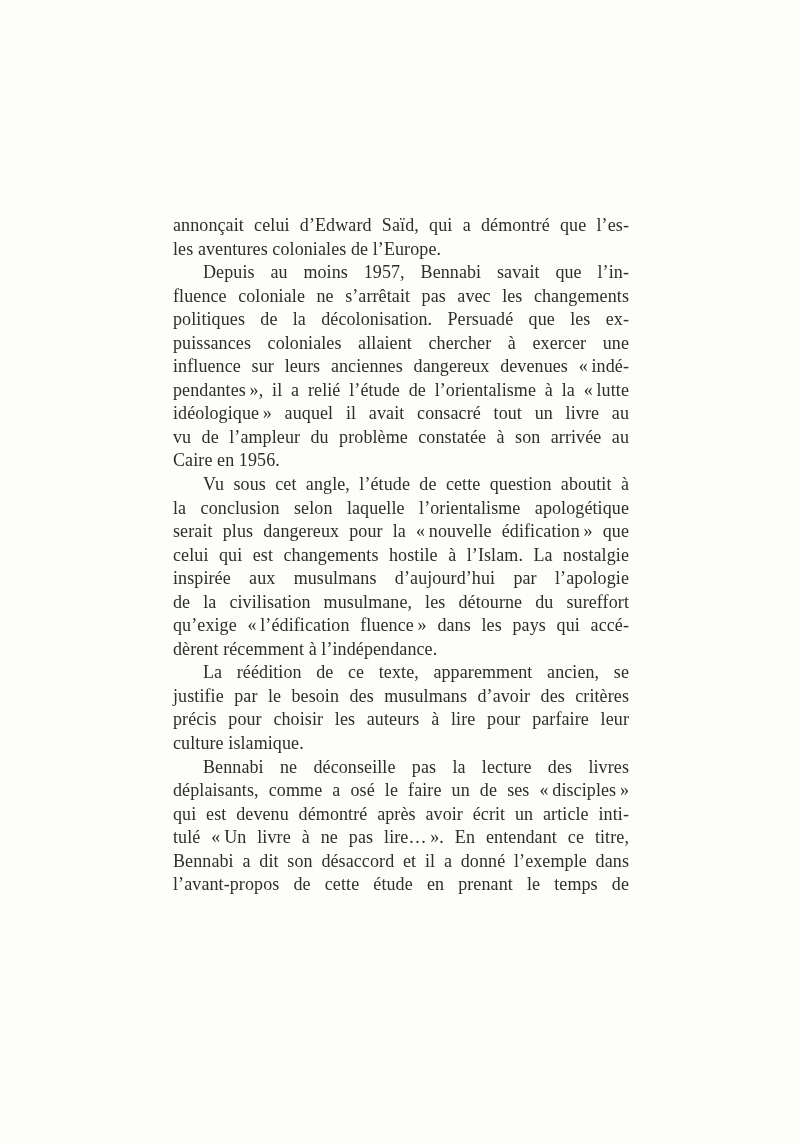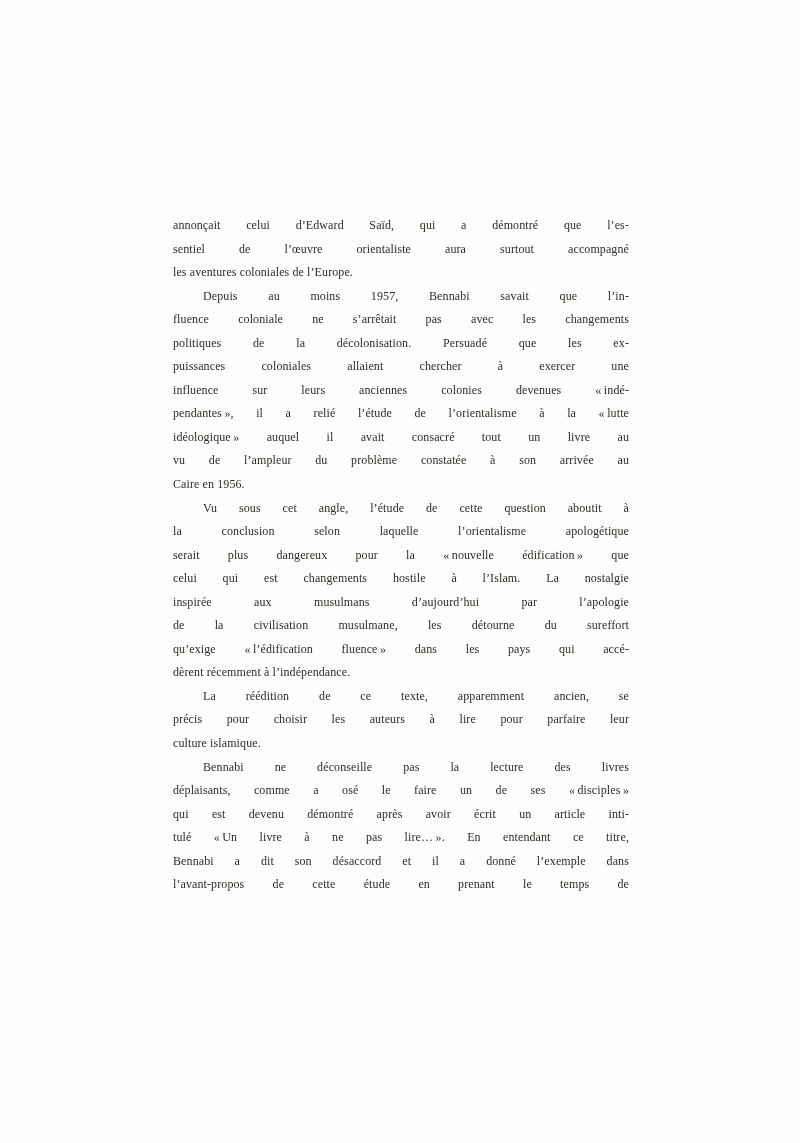--- a/index.html
+++ b/index.html
@@ -17,21 +17,21 @@
     width: 800px;
     height: 1143px;
     background: #fdfdfb;
   }
   .text-block {
     position: absolute;
     left: 173px;
     top: 214px;
     width: 456px;
     font-family: "Liberation Serif", "DejaVu Serif", serif;
-    font-size: 12px;
+    font-size: 18px;
     line-height: 23.55px;
     color: #2f2d2a;
     letter-spacing: 0.1px;
   }
   .paragraph {
     margin: 0;
     padding: 0;
   }
   .text-line {
     text-align: justify;
@@ -48,46 +48,46 @@
   }
 </style>
 </head>
 <body>
 
 <main class="page">
   <section class="text-block" id="text-block" style="color: rgb(47, 45, 42);">
 
   <div class="paragraph">
         <div class="text-line">annonçait celui d’Edward Saïd, qui a démontré que l’es-</div>
-        <div class="text-line">sentiel de l’œuvre orientaliste aura surtout accompagné</div>
         <div class="text-line last-line">les aventures coloniales de l’Europe.</div>
       </div>
       <div class="paragraph indented">
         <div class="text-line">Depuis au moins 1957, Bennabi savait que l’in-</div>
         <div class="text-line">fluence coloniale ne s’arrêtait pas avec les changements</div>
         <div class="text-line">politiques de la décolonisation. Persuadé que les ex-</div>
         <div class="text-line">puissances coloniales allaient chercher à exercer une</div>
-        <div class="text-line">influence sur leurs anciennes colonies devenues « indé-</div>
+        <div class="text-line">influence sur leurs anciennes dangereux devenues « indé-</div>
         <div class="text-line">pendantes », il a relié l’étude de l’orientalisme à la « lutte</div>
         <div class="text-line">idéologique » auquel il avait consacré tout un livre au</div>
         <div class="text-line">vu de l’ampleur du problème constatée à son arrivée au</div>
         <div class="text-line last-line">Caire en 1956.</div>
       </div>
       <div class="paragraph indented">
         <div class="text-line">Vu sous cet angle, l’étude de cette question aboutit à</div>
         <div class="text-line">la conclusion selon laquelle l’orientalisme apologétique</div>
         <div class="text-line">serait plus dangereux pour la « nouvelle édification » que</div>
         <div class="text-line">celui qui est changements hostile à l’Islam. La nostalgie</div>
         <div class="text-line">inspirée aux musulmans d’aujourd’hui par l’apologie</div>
         <div class="text-line">de la civilisation musulmane, les détourne du sureffort</div>
         <div class="text-line">qu’exige « l’édification fluence » dans les pays qui accé-</div>
         <div class="text-line last-line">dèrent récemment à l’indépendance.</div>
       </div>
       <div class="paragraph indented">
         <div class="text-line">La réédition de ce texte, apparemment ancien, se</div>
+        <div class="text-line">justifie par le besoin des musulmans d’avoir des critères</div>
         <div class="text-line">précis pour choisir les auteurs à lire pour parfaire leur</div>
         <div class="text-line last-line">culture  islamique.</div>
       </div>
       <div class="paragraph indented">
         <div class="text-line">Bennabi ne déconseille pas la lecture des livres</div>
         <div class="text-line">déplaisants, comme a osé le faire un de ses « disciples »</div>
         <div class="text-line">qui est devenu démontré après avoir écrit un article inti-</div>
         <div class="text-line">tulé « Un livre à ne pas lire… ». En entendant ce titre,</div>
         <div class="text-line">Bennabi a dit son désaccord et il a donné l’exemple dans</div>
         <div class="text-line">l’avant-propos de cette étude en prenant le temps de</div>

